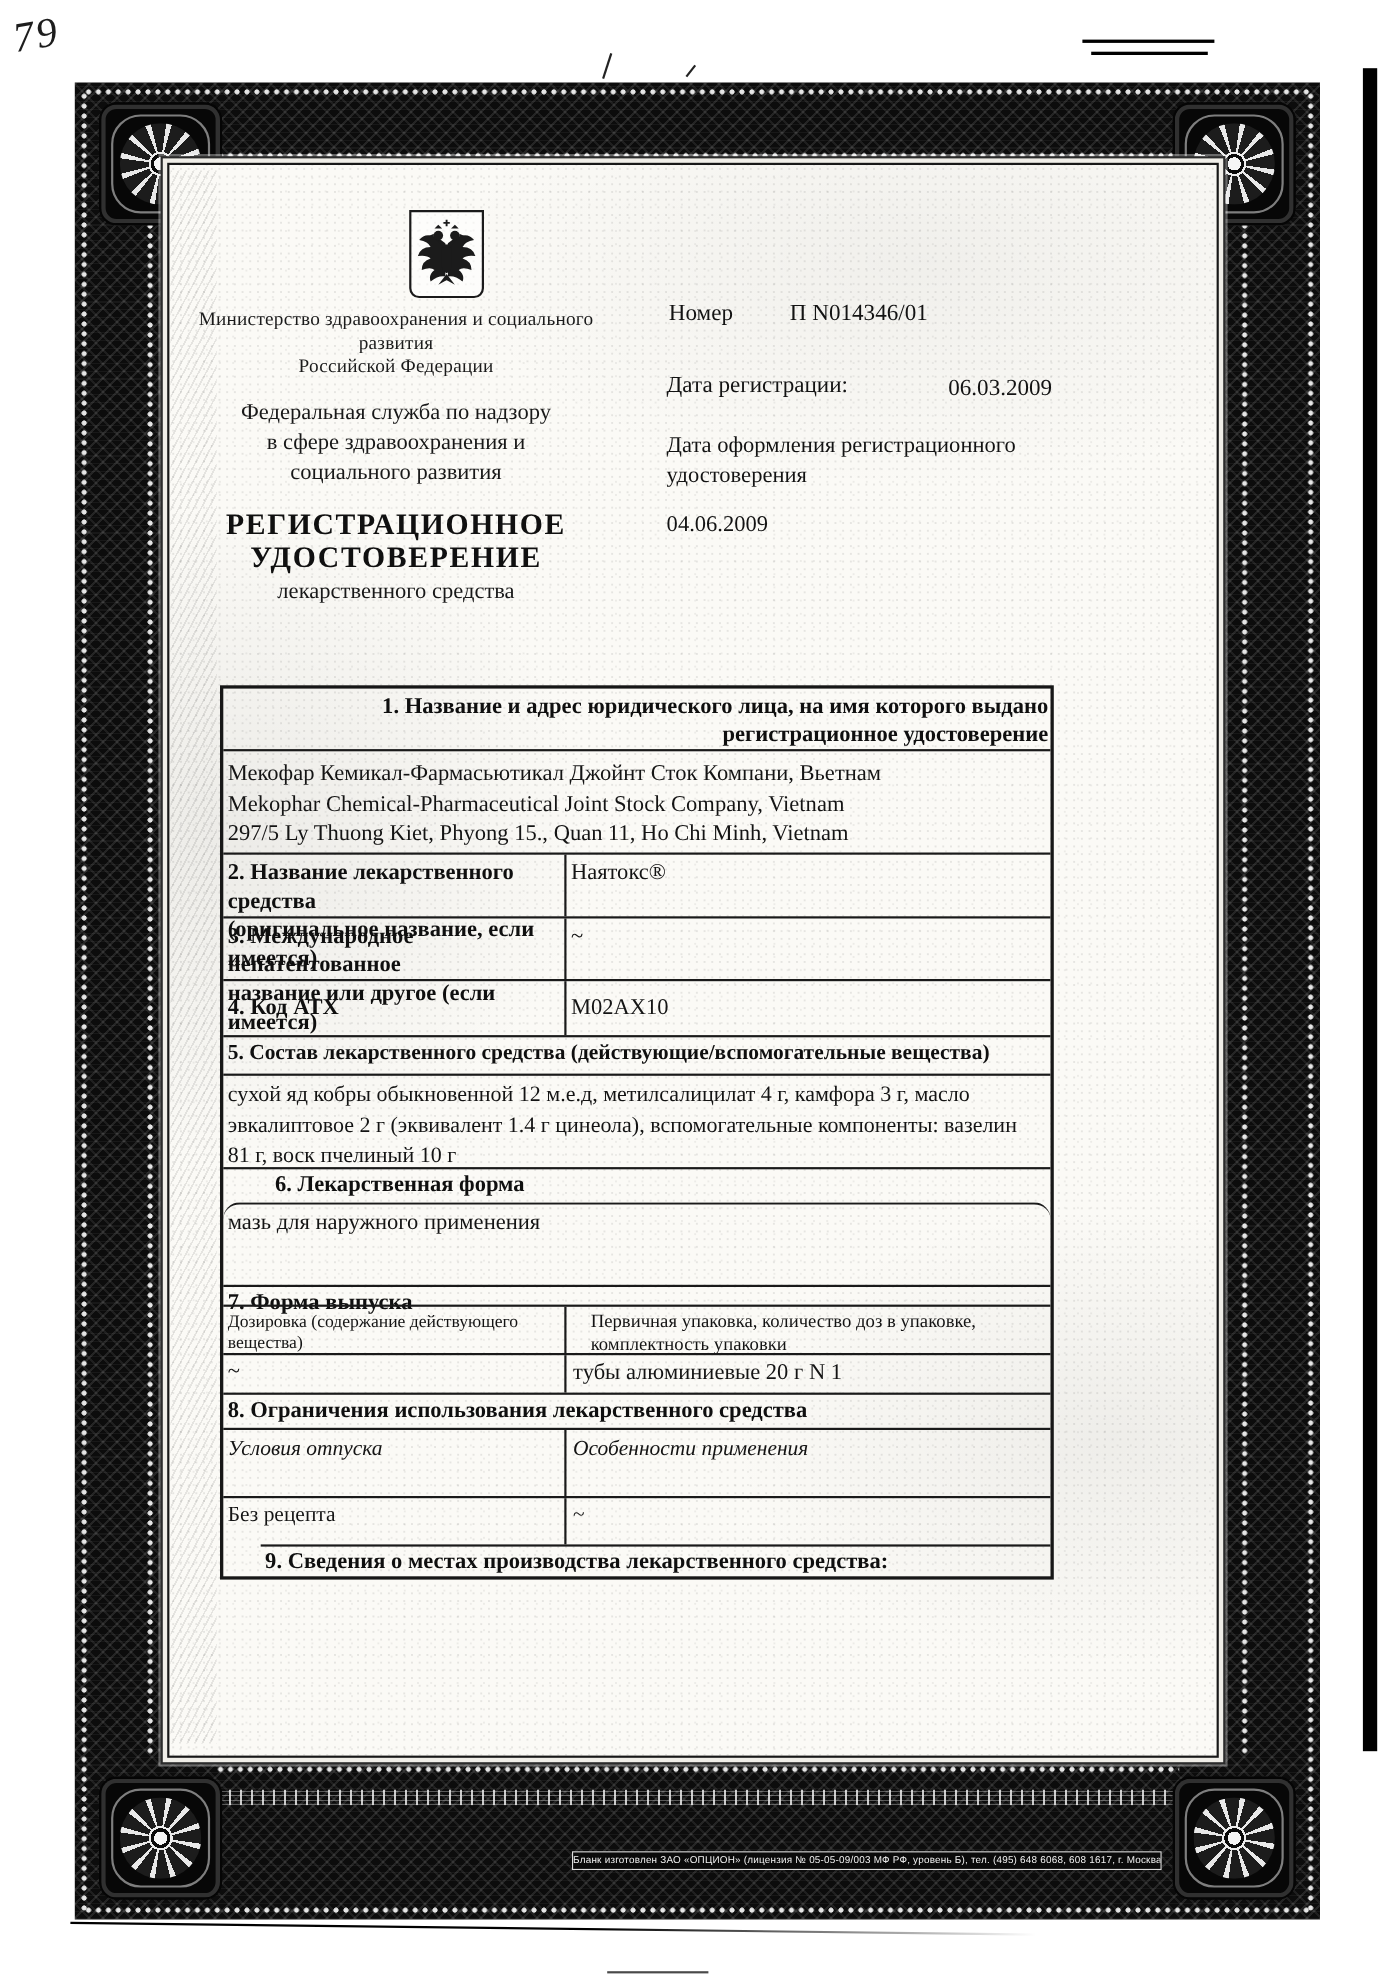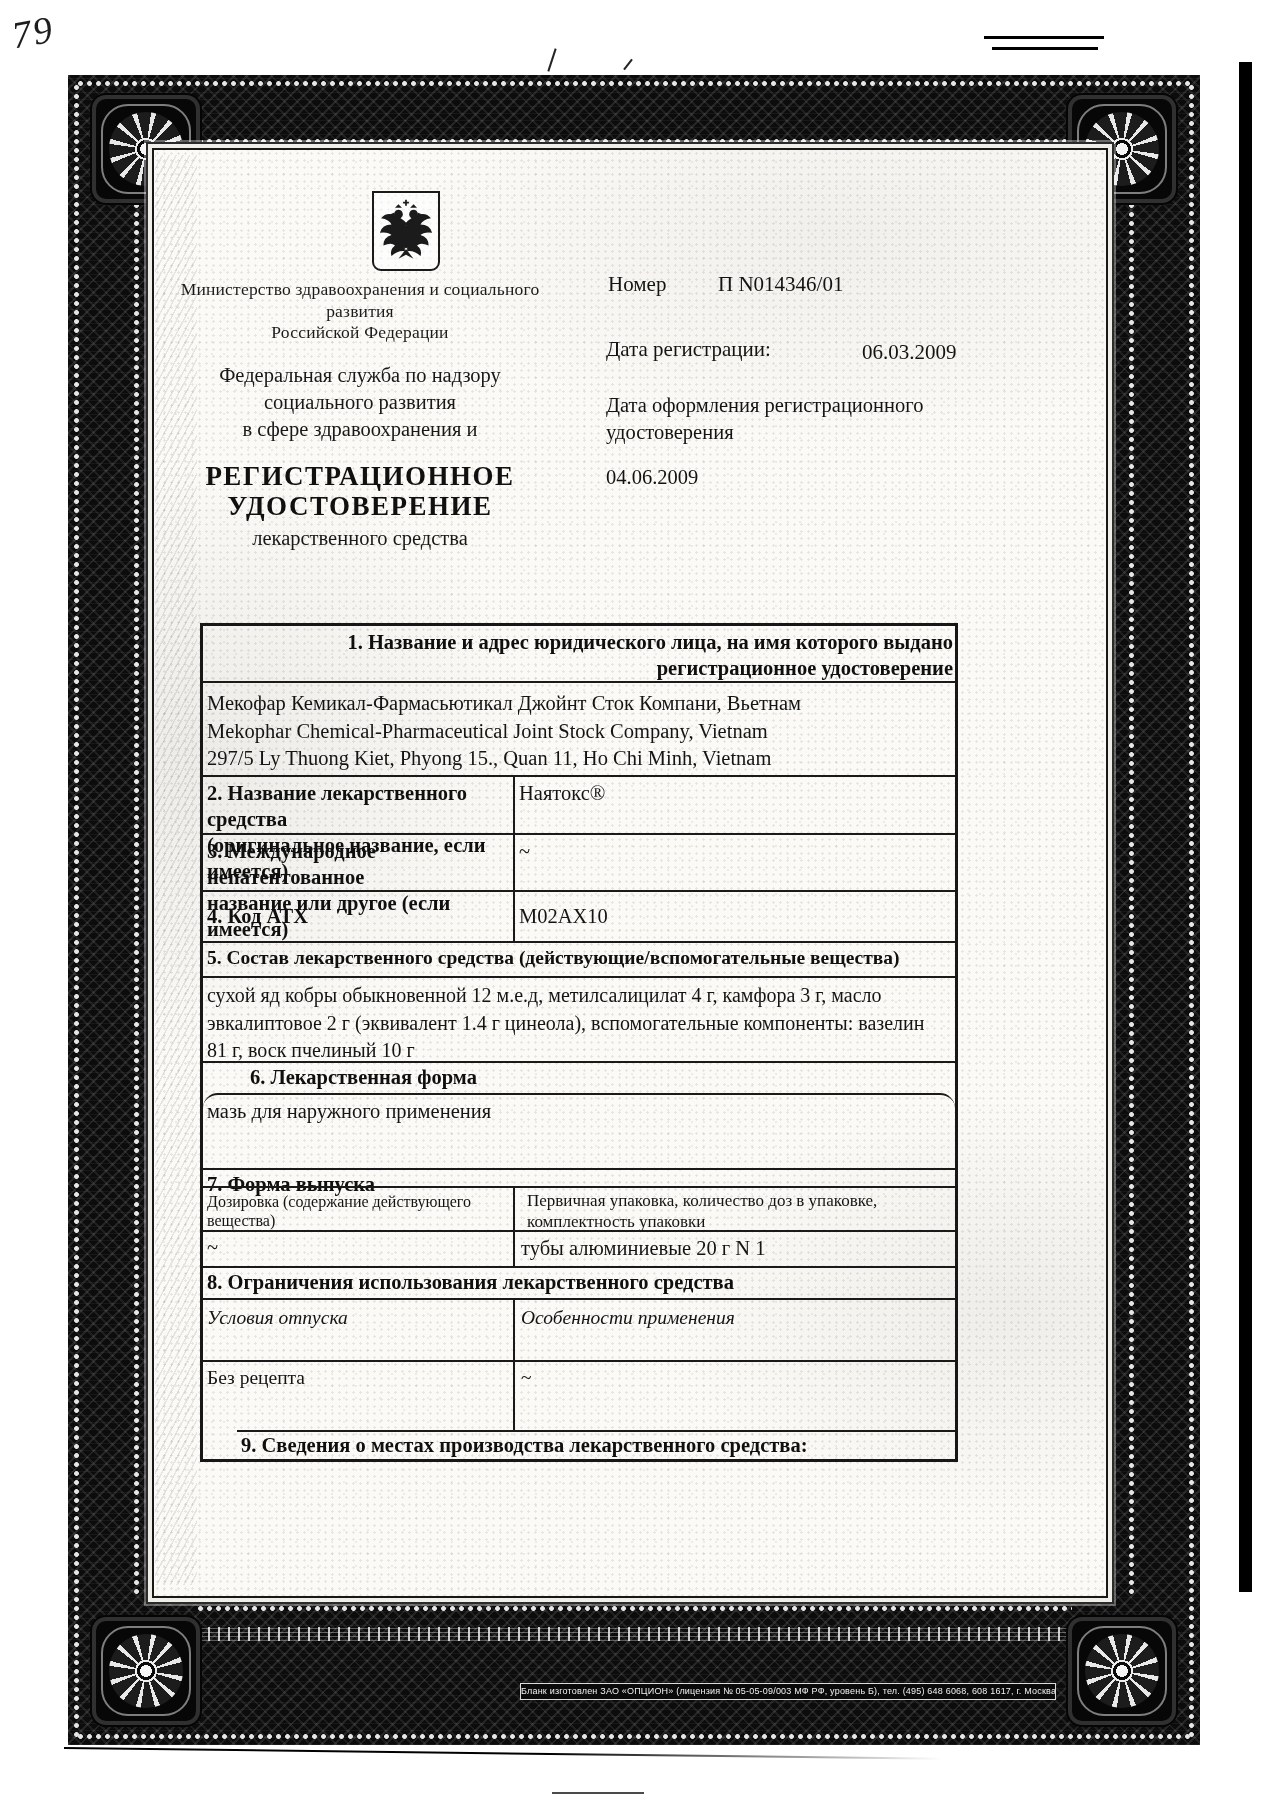--- a/index.html
+++ b/index.html
@@ -137,29 +137,29 @@
   .r2{height:58px;}      .r2 .cell{padding:3px 2px 0 4px;line-height:26px;}
   .r3{height:57px;}      .r3 .cell{padding:3px 2px 0 4px;line-height:26px;}
   .r4{height:51px;}      .r4 .cell{padding:13px 2px 0 4px;}
   .r5head{height:35px;}  .r5head .cell{padding:4px 0 0 4px;font-size:19.5px;white-space:nowrap;}
   .r5body{height:85px;}  .r5body .cell{padding:4px 8px 0 4px;font-size:20px;line-height:27.5px;}
   .r6head{height:32px;}  .r6head .cell{padding:3px 0 0 4px;margin-left:43px;}
   .r6body{height:75px;border-radius:15px;}  .r6body .cell{padding:5px 0 0 4px;}
   .r7head{height:18px;}  .r7head .cell{padding:3px 0 0 4px;}
   .r7cols{height:44px;}
   .r7cols .cell.l{padding:4px 2px 0 4px;font-size:16px;line-height:19px;}
-  .r7cols .cell.r{padding:2px 4px 0 12px;font-size:17px;line-height:21px;}
+  .r7cols .cell.r{padding:2px 4px 0 22px;font-size:17px;line-height:21px;}
   .r7vals{height:36px;}
   .r7vals .cell.l{padding:4px 0 0 4px;}
   .r7vals .cell.r{padding:5px 0 0 6px;}
   .r8head{height:32px;}  .r8head .cell{padding:3px 0 0 4px;}
   .r8cols{height:62px;font-size:19.5px;}
   .r8cols .cell{padding:7px 0 0 4px;}
   .r8cols .cell.r{padding-left:6px;}
-  .r8vals{height:70px;font-size:19.5px;}
+  .r8vals{height:44px;font-size:19.5px;}
   .r8vals .cell{padding:5px 0 0 4px;}
   .r8vals .cell.r{padding-left:6px;}
   .r9head{height:29px;margin-left:34px;}  .r9head .cell{padding:2px 0 0 4px;}
 </style>
 </head>
 <body>
 
 <div class="page">
 
   <div class="hand-number">79</div>
@@ -211,22 +211,22 @@
       </svg>
     </div>
 
     <div class="center-block ministry">
       <div>Министерство здравоохранения и социального</div>
       <div>развития</div>
       <div>Российской Федерации</div>
     </div>
     <div class="center-block service">
       <div>Федеральная служба по надзору</div>
+      <div>в сфере здравоохранения и</div>
       <div>социального развития</div>
-      <div>в сфере здравоохранения и</div>
     </div>
     <div class="center-block doc-title">
       <div>РЕГИСТРАЦИОННОЕ</div>
       <div>УДОСТОВЕРЕНИЕ</div>
     </div>
     <div class="center-block doc-subtitle">лекарственного средства</div>
 
     <div class="lbl num-label">Номер</div>
     <div class="lbl num-value">П N014346/01</div>
     <div class="lbl regdate-label">Дата регистрации:</div>

